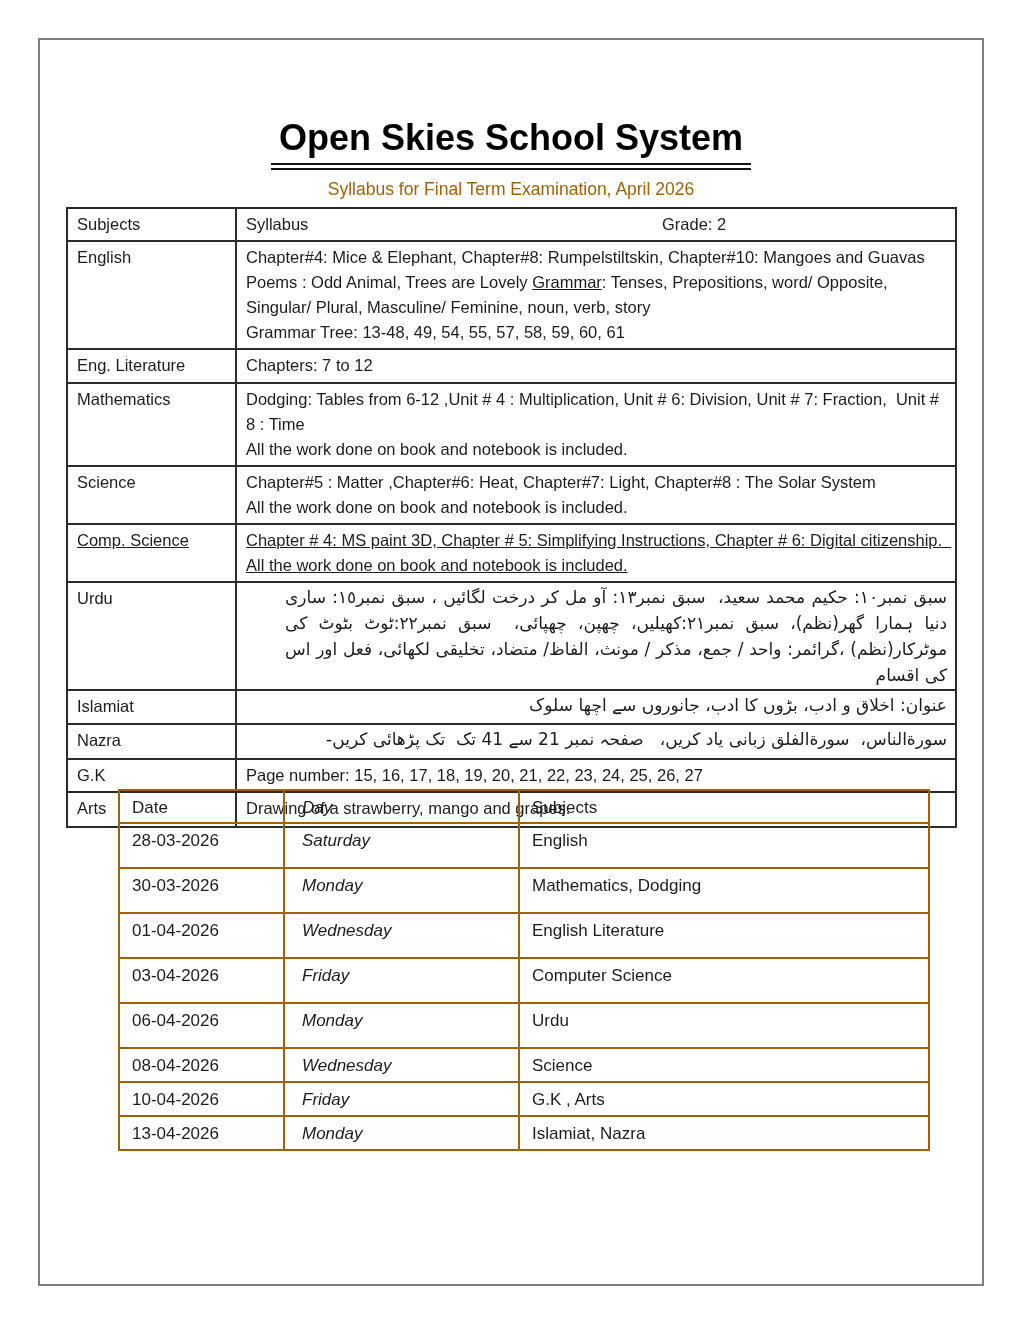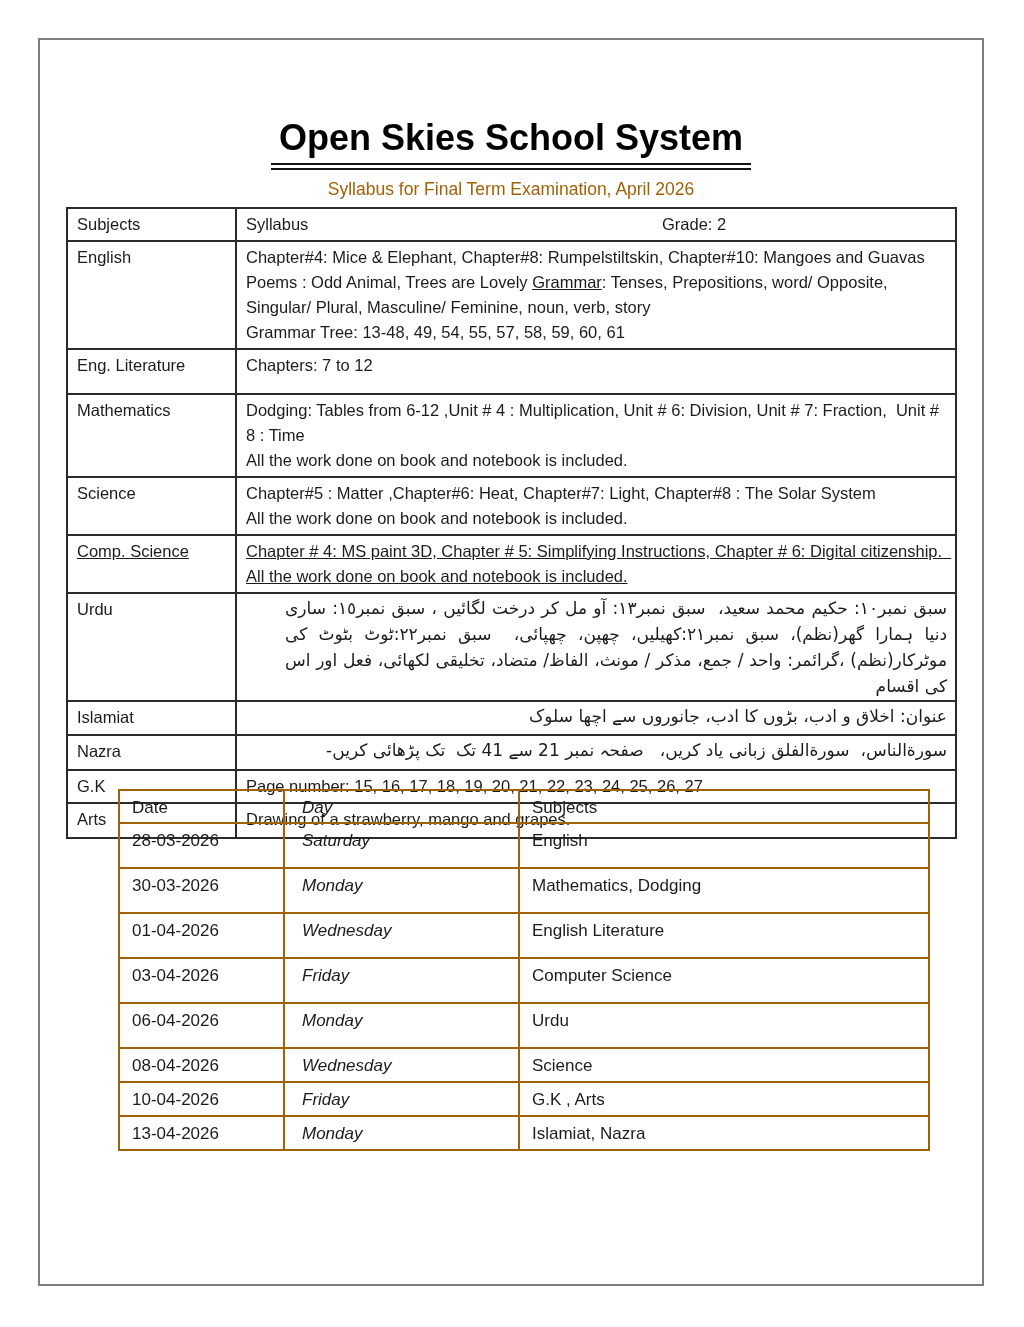--- a/index.html
+++ b/index.html
@@ -13,21 +13,21 @@
              padding:0 8px 3px 8px;margin:0;}
   .doc-subtitle{margin-top:9px;font-size:17.5px;color:#a16207;}
 
   table{border-collapse:collapse;table-layout:fixed;}
   .syllabus{position:absolute;left:66px;top:207px;width:889px;}
   .syllabus td,.syllabus th{border:2px solid #2b2b2b;vertical-align:top;
       font-size:16.5px;line-height:25px;font-weight:400;text-align:left;
       padding:3px 8px 3px 9px;overflow:hidden;}
   .syllabus thead tr{height:32px;}
   .syllabus tbody tr:nth-child(1){height:101px;}
-  .syllabus tbody tr:nth-child(2){height:45px;}
+  .syllabus tbody tr:nth-child(2){height:34px;}
   .syllabus tbody tr:nth-child(3){height:76px;}
   .syllabus tbody tr:nth-child(4){height:51px;}
   .syllabus tbody tr:nth-child(5){height:52px;text-decoration:underline;}
   .syllabus tbody tr:nth-child(6){height:78px;}
   .syllabus tbody tr:nth-child(7){height:34px;border-radius:15px;}
   .syllabus tbody tr:nth-child(8){height:35px;}
   .syllabus tbody tr:nth-child(9){height:28px;}
   .syllabus tbody tr:nth-child(10){height:35px;}
   .syl-head-cell{position:relative;}
   .grade{position:absolute;left:425px;top:3px;}

